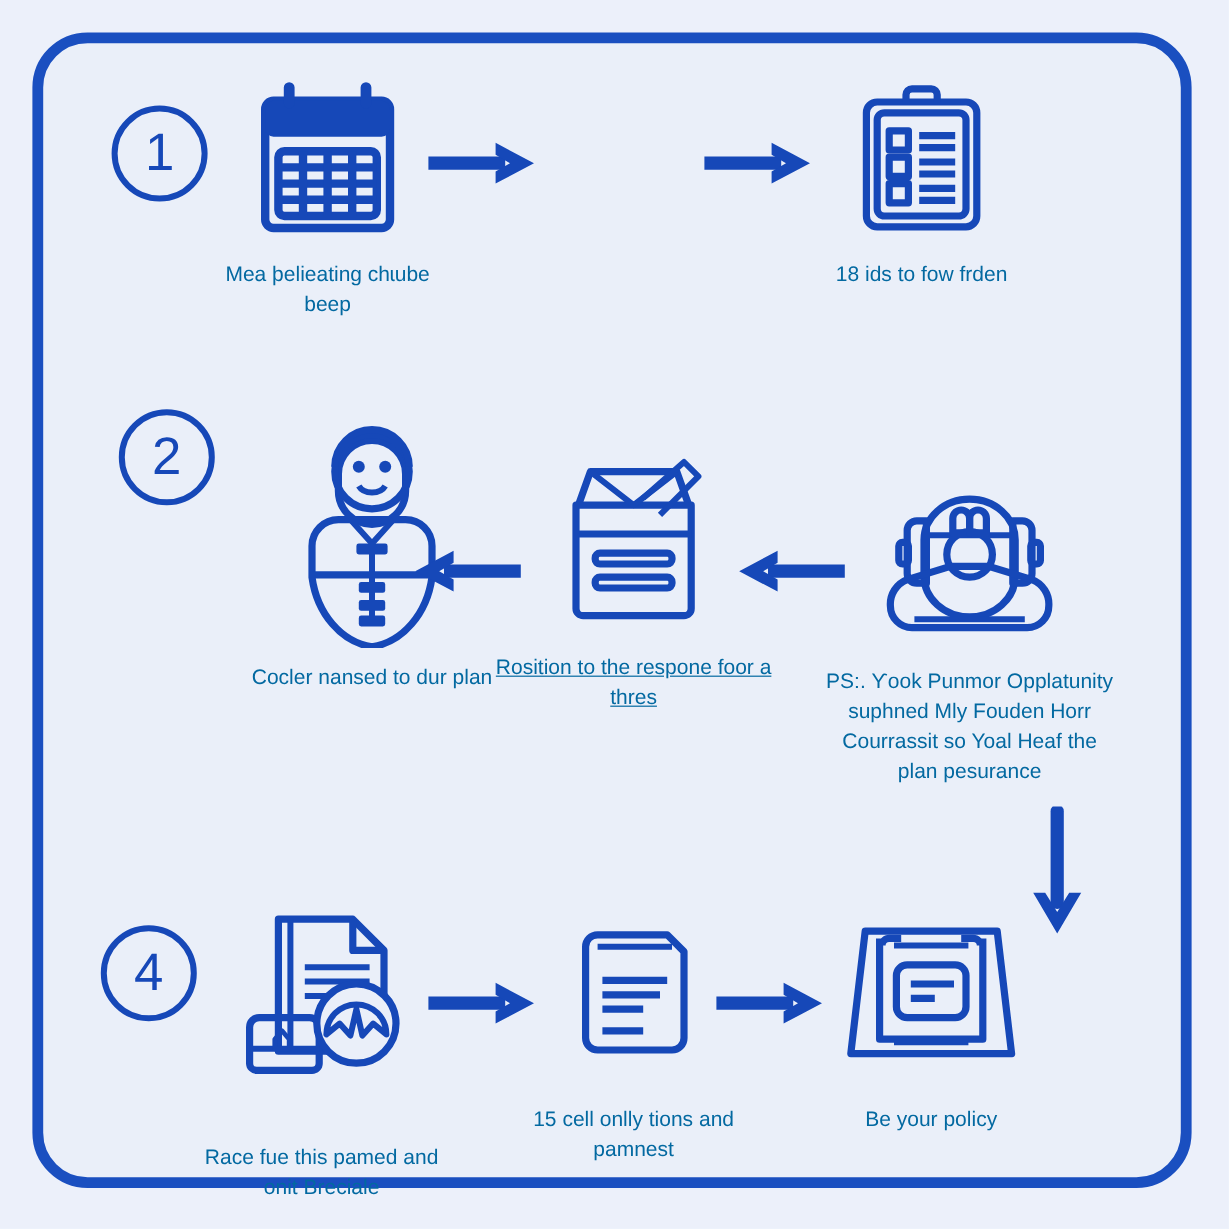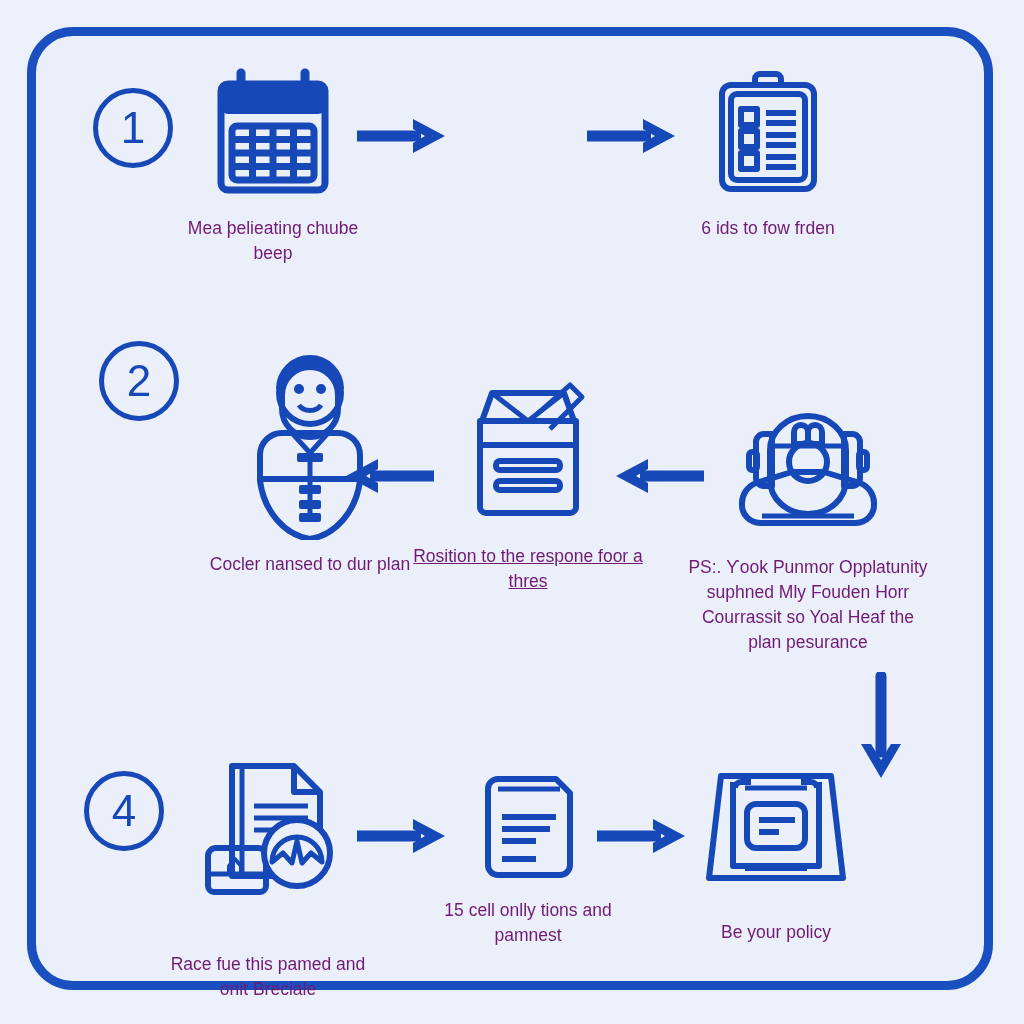--- a/index.html
+++ b/index.html
@@ -45,21 +45,21 @@
     flex-direction:column;
     align-items:center;
   }
   .icon-box{
     height:140px;
     display:flex;align-items:center;justify-content:center;
   }
   .caption{
     margin-top:14px;
     text-align:center;
-    color:#701a75;
+    color:#0369a1;
     font-size:17.5px;
     line-height:1.42;
     font-weight:400;
     width:210px;
     word-wrap:break-word;
   }
   .caption.wide{width:244px;}
   
   .arrow{position:absolute;}
   svg{display:block;}
@@ -111,21 +111,21 @@
           <rect x="12" y="18" width="92" height="104" rx="9"></rect>
           <rect x="21" y="27" width="74" height="86" rx="6"></rect>
           <path d="M45 18 v-6 a5 5 0 0 1 5-5 h16 a5 5 0 0 1 5 5 v6"></path>
           <rect x="31" y="42" width="16" height="16"></rect>
           <rect x="31" y="64" width="16" height="16"></rect>
           <rect x="31" y="86" width="16" height="16"></rect>
           <path d="M56 46 H86 M56 56 H86 M56 68 H86 M56 78 H86 M56 90 H86 M56 100 H86" stroke-width="6"></path>
         </g>
       </svg>
     </div>
-    <div class="caption">6 ids to fow frden</div>
+    <div class="caption">18 ids to fow frden</div>
   </div>
 
   <div class="num-circle" style="left:99px;top:341px;">2</div>
 
   <div class="step" style="left:160px;top:345px;margin-left:42px;">
     <div class="icon-box" style="height:195px;">
       <svg width="140" height="195" viewBox="0 0 140 195">
         <g fill="none" stroke="#1648b8" stroke-width="6" stroke-linejoin="round">
           <path d="M42 50 a28 28 0 0 1 56 0 v14 a28 28 0 0 1 -56 0 z"></path>
           <circle cx="70" cy="48" r="31"></circle>
@@ -237,21 +237,21 @@
   <div class="step" style="left:420px;top:765px;">
     <div class="icon-box" style="height:125px;">
       <svg width="108" height="122" viewBox="0 0 108 122">
         <g fill="none" stroke="#1648b8" stroke-width="6" stroke-linejoin="round">
           <path d="M14 22 a10 10 0 0 1 10 -10 h58 l14 14 v72 a10 10 0 0 1 -10 10 H24 a10 10 0 0 1 -10 -10 z"></path>
           <path d="M24 22 H86" stroke-width="5"></path>
           <path d="M28 50 H82 M28 62 H76 M28 74 H62 M28 92 H62" stroke-width="6"></path>
         </g>
       </svg>
     </div>
-    <div class="caption" style="margin-top:8px;">15 cell onlly tions and pamnest</div>
+    <div class="caption" style="margin-top:30px;">15 cell onlly tions and pamnest</div>
   </div>
 
   <div class="arrow" style="left:595px;top:815px;">
     <svg width="94" height="42" viewBox="0 0 94 42">
       <path d="M2 21 H66" stroke="#1648b8" stroke-width="11" fill="none"></path>
       <path d="M58 4 L90 21 L58 38 L58 28 L70 21 L58 14 Z" fill="#1648b8"></path>
     </svg>
   </div>
 
   <div class="step" style="left:668px;top:765px;">

